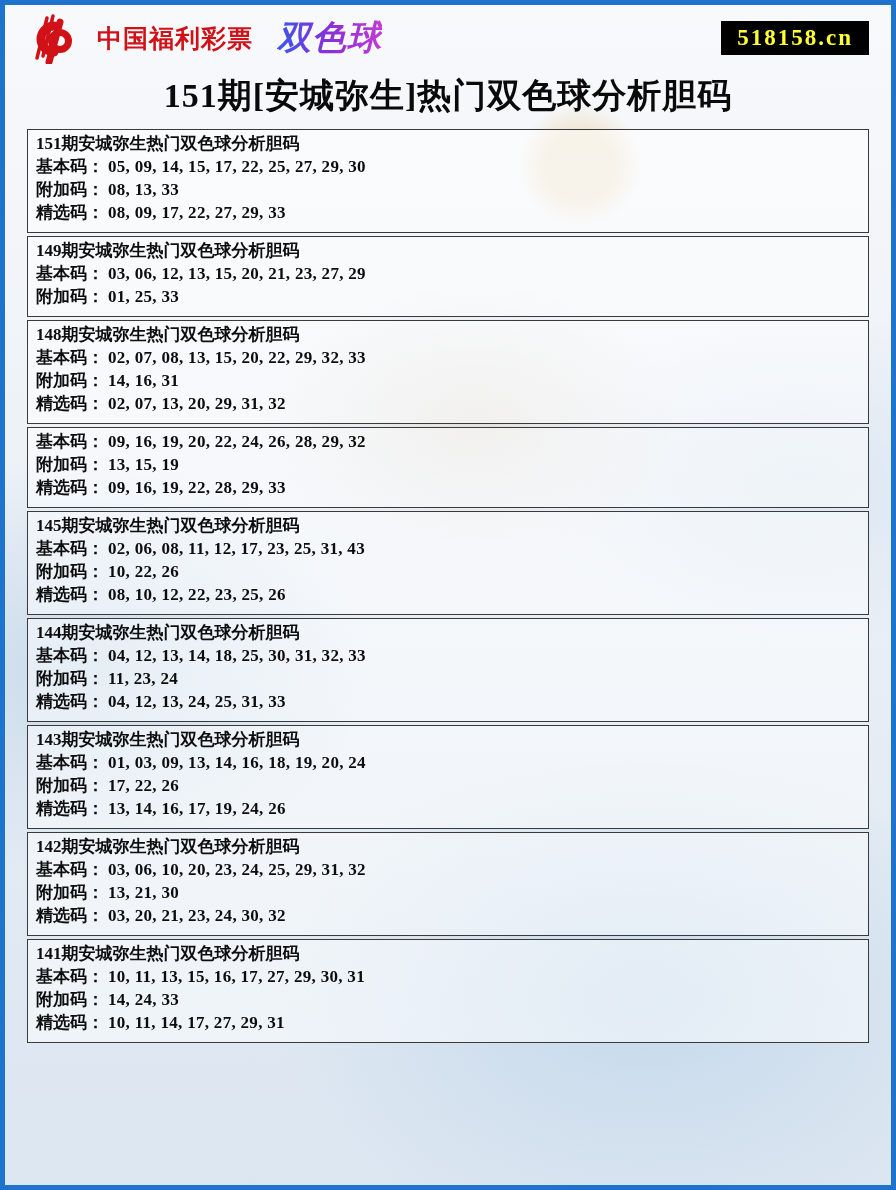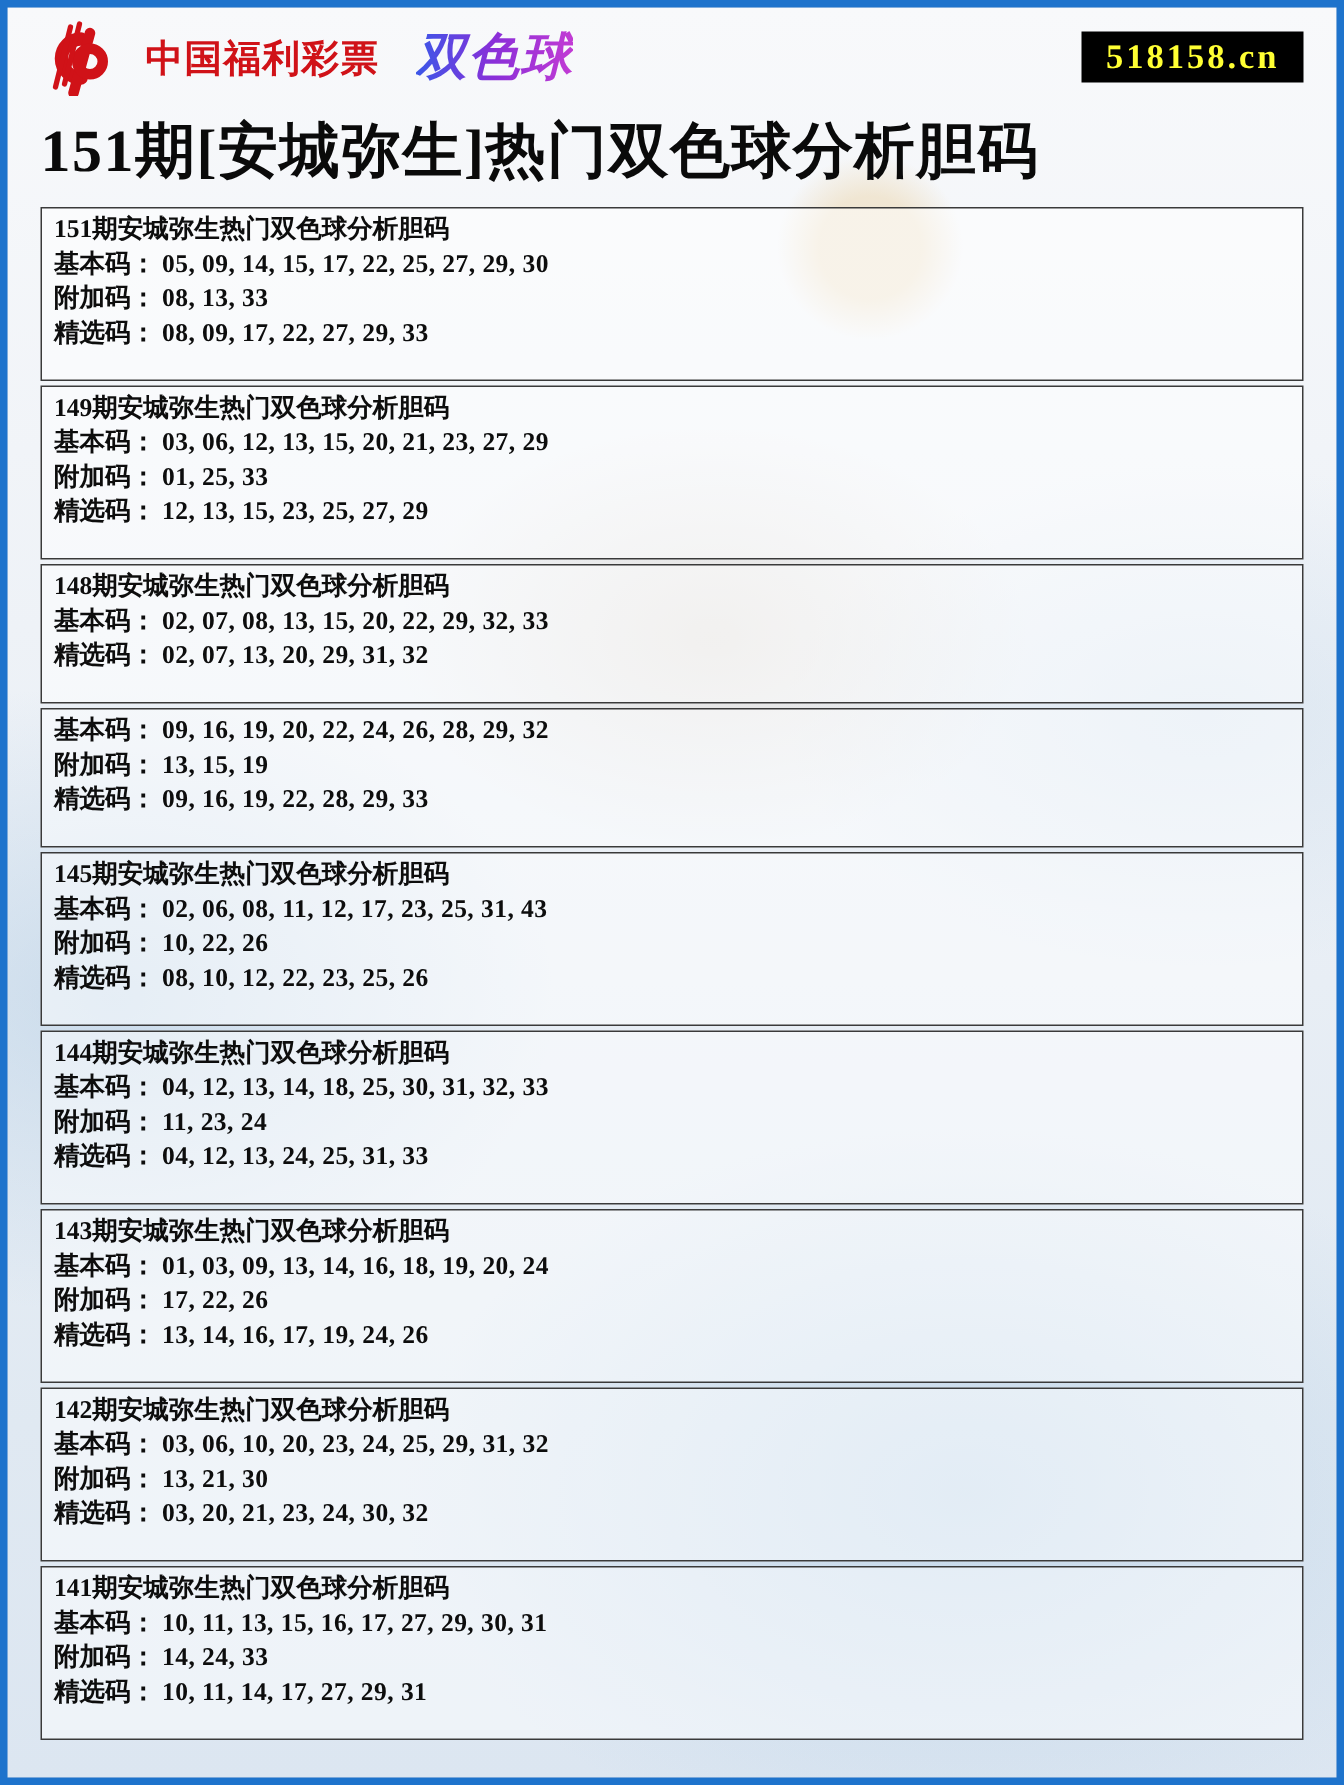--- a/index.html
+++ b/index.html
@@ -34,29 +34,30 @@
     -webkit-background-clip:text;background-clip:text;color:transparent;text-decoration:underline;
   }
   .badge{
     background:#000;
     font-size:23px;font-weight:bold;letter-spacing:2px;
     padding:4px 16px;line-height:26px;
     font-family:"Liberation Serif","DejaVu Serif",serif;
   }
   .title{
     margin:8px 0 10px 0;
-    font-size:40px;font-weight:bold;
+    text-align:center;
+    font-size:34px;font-weight:bold;
     letter-spacing:1px;
     color:#0a0a0a;
   }
   .blocks{position:relative;}
   .block{
     border:1px solid #3a3a3a;
     background:rgba(255,255,255,0.50);
-    padding:2px 8px 20px 8px;
+    padding:2px 8px 8px 8px;
     margin-bottom:3px;
     font-size:17px;font-weight:bold;
     line-height:23px;
   }
   .block-title{white-space:nowrap;}
   .line{white-space:nowrap;}
   .nums{margin-left:4px;letter-spacing:0.3px;}
 </style>
 </head>
 <body>
@@ -89,26 +90,26 @@
       <div class="line"><span class="lbl">基本码：</span><span class="nums">05, 09, 14, 15, 17, 22, 25, 27, 29, 30</span></div>
       <div class="line"><span class="lbl">附加码：</span><span class="nums">08, 13, 33</span></div>
       <div class="line"><span class="lbl">精选码：</span><span class="nums">08, 09, 17, 22, 27, 29, 33</span></div>
     </section>
 
 
     <section class="block">
       <div class="block-title">149期安城弥生热门双色球分析胆码</div>
       <div class="line"><span class="lbl">基本码：</span><span class="nums">03, 06, 12, 13, 15, 20, 21, 23, 27, 29</span></div>
       <div class="line"><span class="lbl">附加码：</span><span class="nums">01, 25, 33</span></div>
-      <div class="line"><span class="lbl">精选码：</span><span class="nums">12, 13, 15, 23, 25, 27, 29</span></div>
     </section>
 
     <section class="block">
       <div class="block-title">148期安城弥生热门双色球分析胆码</div>
       <div class="line"><span class="lbl">基本码：</span><span class="nums">02, 07, 08, 13, 15, 20, 22, 29, 32, 33</span></div>
+      <div class="line"><span class="lbl">附加码：</span><span class="nums">14, 16, 31</span></div>
       <div class="line"><span class="lbl">精选码：</span><span class="nums">02, 07, 13, 20, 29, 31, 32</span></div>
     </section>
 
     <section class="block">
       <div class="line"><span class="lbl">基本码：</span><span class="nums">09, 16, 19, 20, 22, 24, 26, 28, 29, 32</span></div>
       <div class="line"><span class="lbl">附加码：</span><span class="nums">13, 15, 19</span></div>
       <div class="line"><span class="lbl">精选码：</span><span class="nums">09, 16, 19, 22, 28, 29, 33</span></div>
     </section>
 
     <section class="block">

